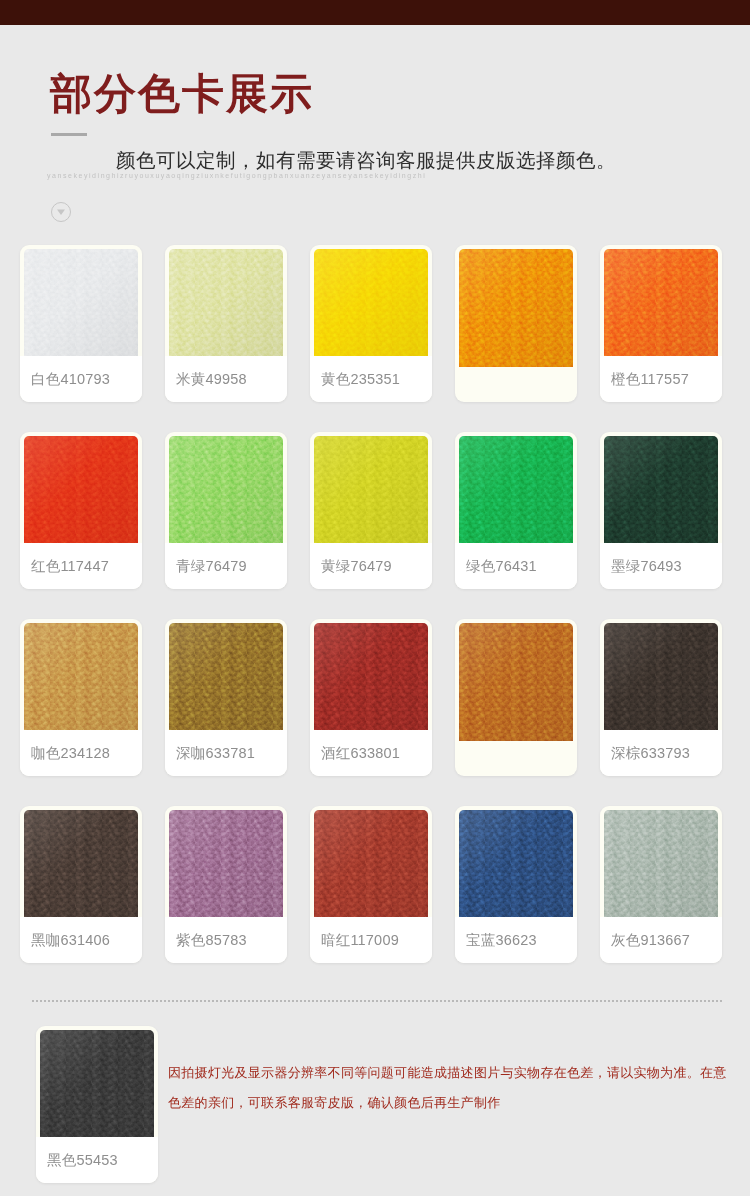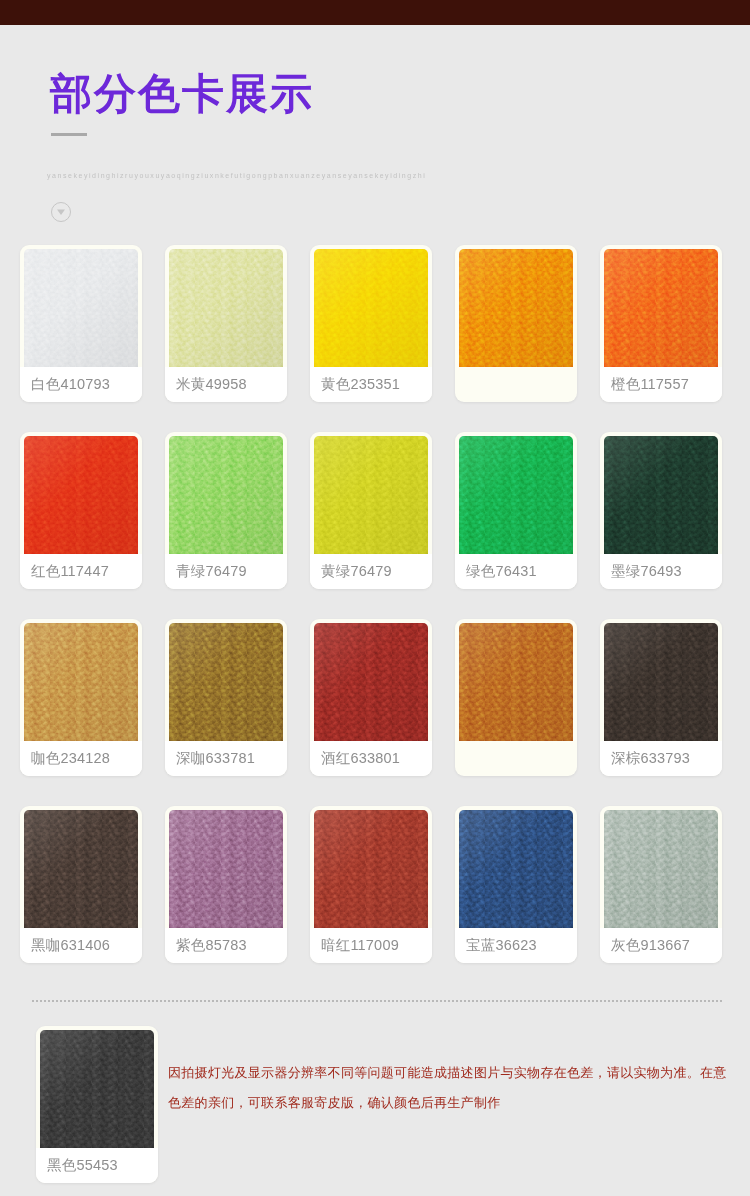--- a/index.html
+++ b/index.html
@@ -160,21 +160,21 @@
     mix-blend-mode: overlay;
   }
   .swatch .sheen {
     position: absolute;
     inset: 0;
     background: linear-gradient(135deg, rgba(255,255,255,.12) 0%, rgba(255,255,255,0) 42%, rgba(0,0,0,.06) 100%);
   }
   .card-label {
     position: absolute;
     left: 0; right: 0; bottom: 0;
-    height: 35px;
+    height: 46px;
     background: #ffffff;
     display: flex;
     align-items: center;
     padding-left: 11px;
     font-size: 14.5px;
     color: #8e8e8e;
     letter-spacing: .2px;
     white-space: nowrap;
   }
 
@@ -212,22 +212,23 @@
   }
 </style>
 </head>
 <body>
 
 <div class="page">
 
   <div class="topbar" style="background: rgb(61, 17, 9);"></div>
 
   <div class="header">
-    <div class="head-title" style="color: #6d28d9;">部分色卡展示</div>
+    <div class="head-title" style="color: #7f1d1d;">部分色卡展示</div>
     <div class="head-rule"></div>
+    <div class="head-sub">颜色可以定制，如有需要请咨询客服提供皮版选择颜色。</div>
     <div class="head-pinyin">yansekeyidinghizruyouxuyaoqingziuxnkefutigongpbanxuanzeyanseyansekeyidingzhi</div>
     <div class="head-chevron">
       <svg width="18" height="18" viewBox="0 0 18 18" aria-hidden="true">
         <path d="M5 6.5 L9 12 L13 6.5 Z" fill="#c6c6c6"></path>
       </svg>
     </div>
   </div>
 
   <div class="grid">
 

